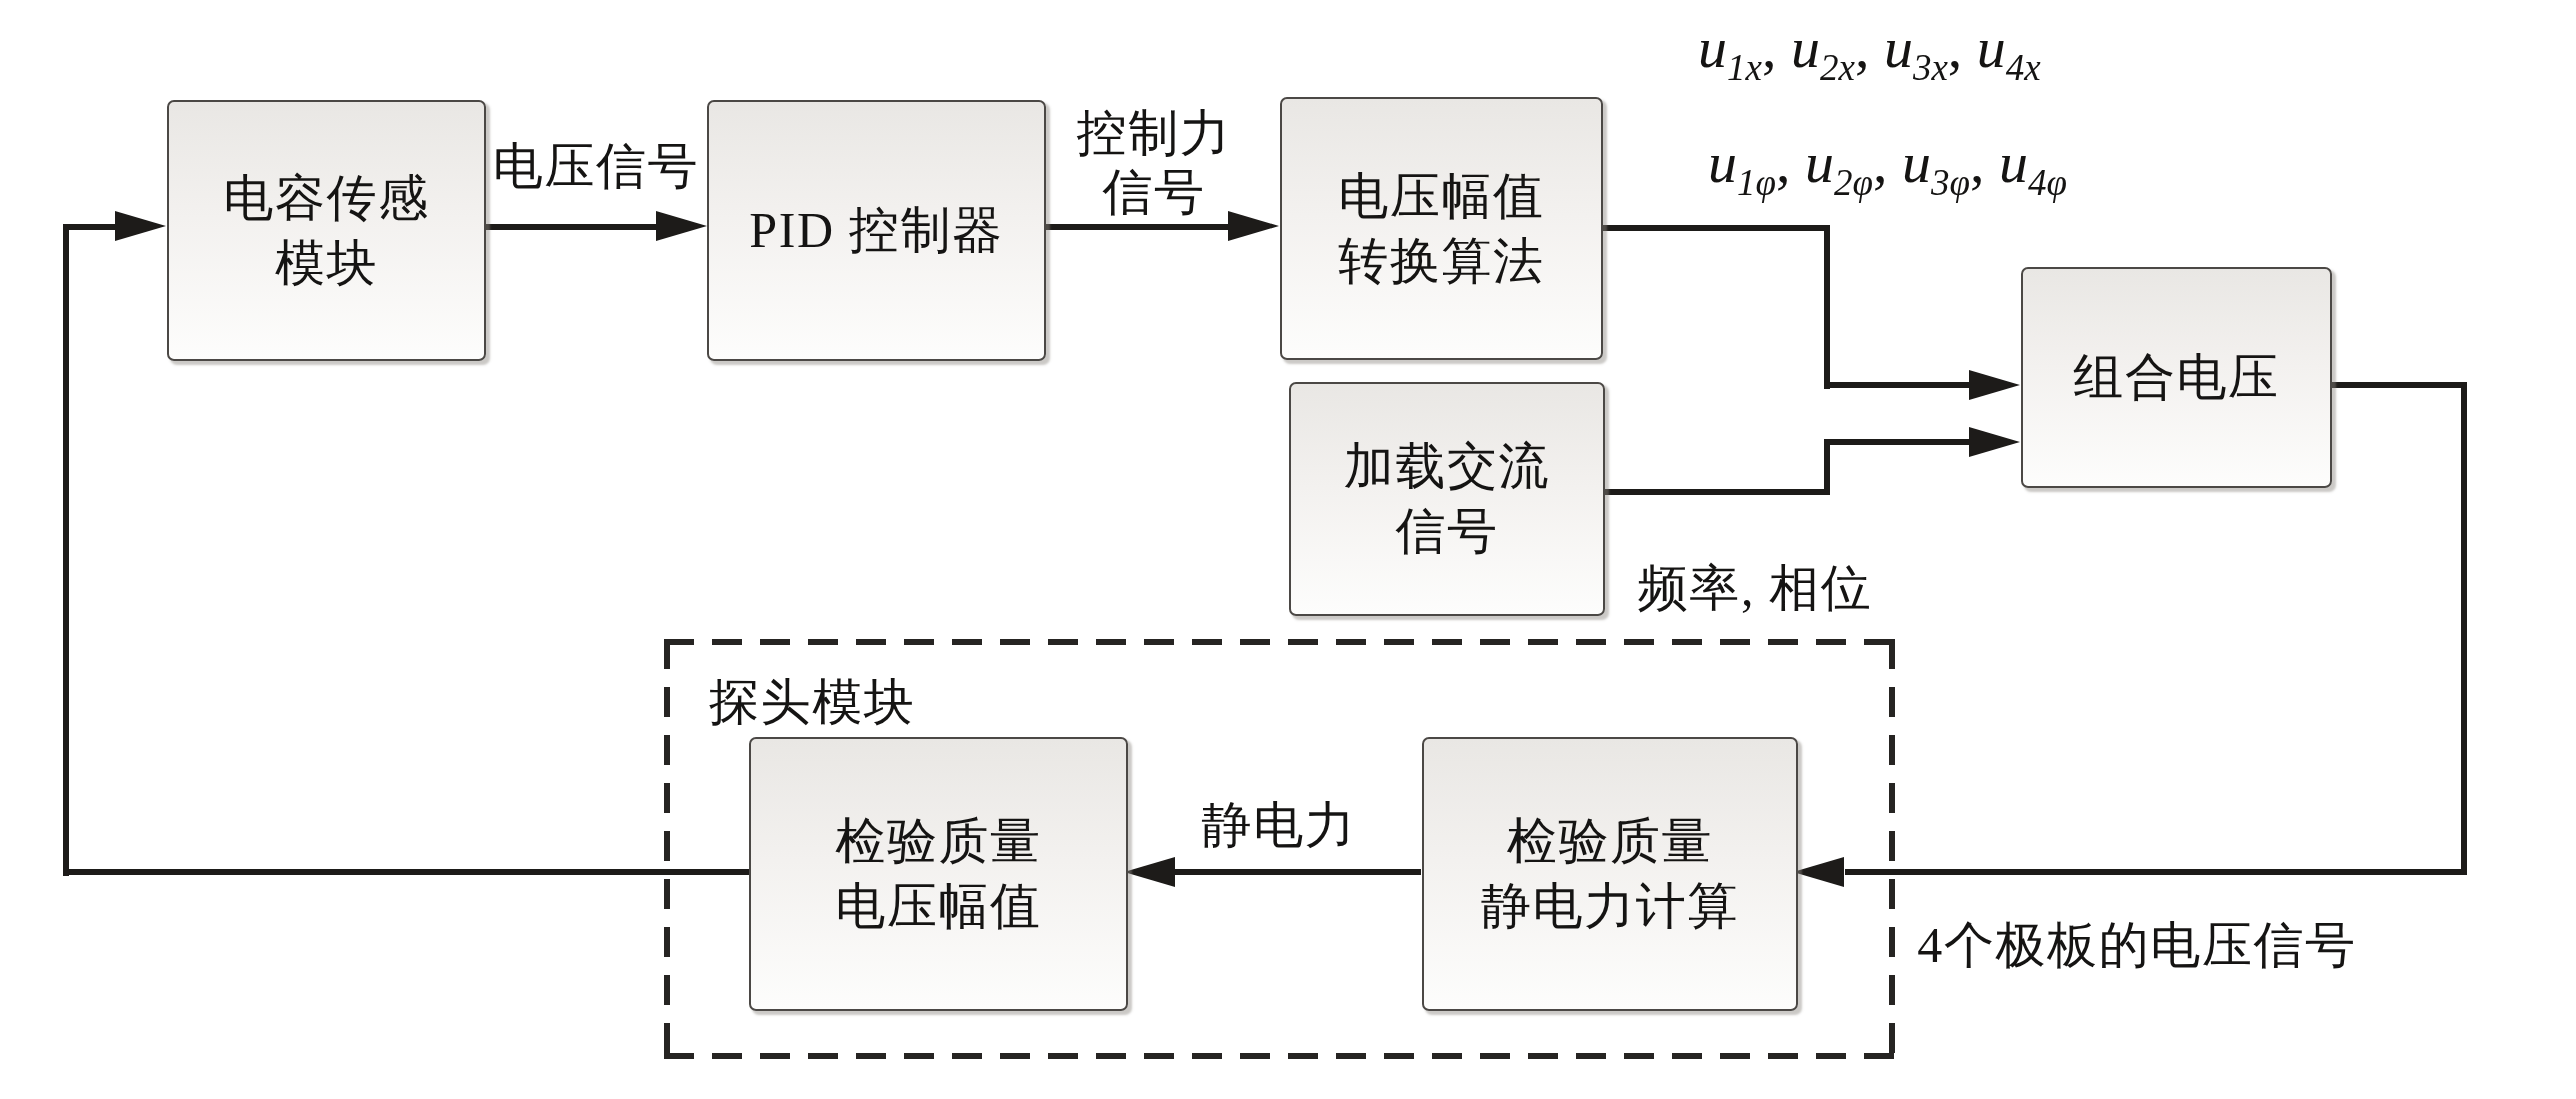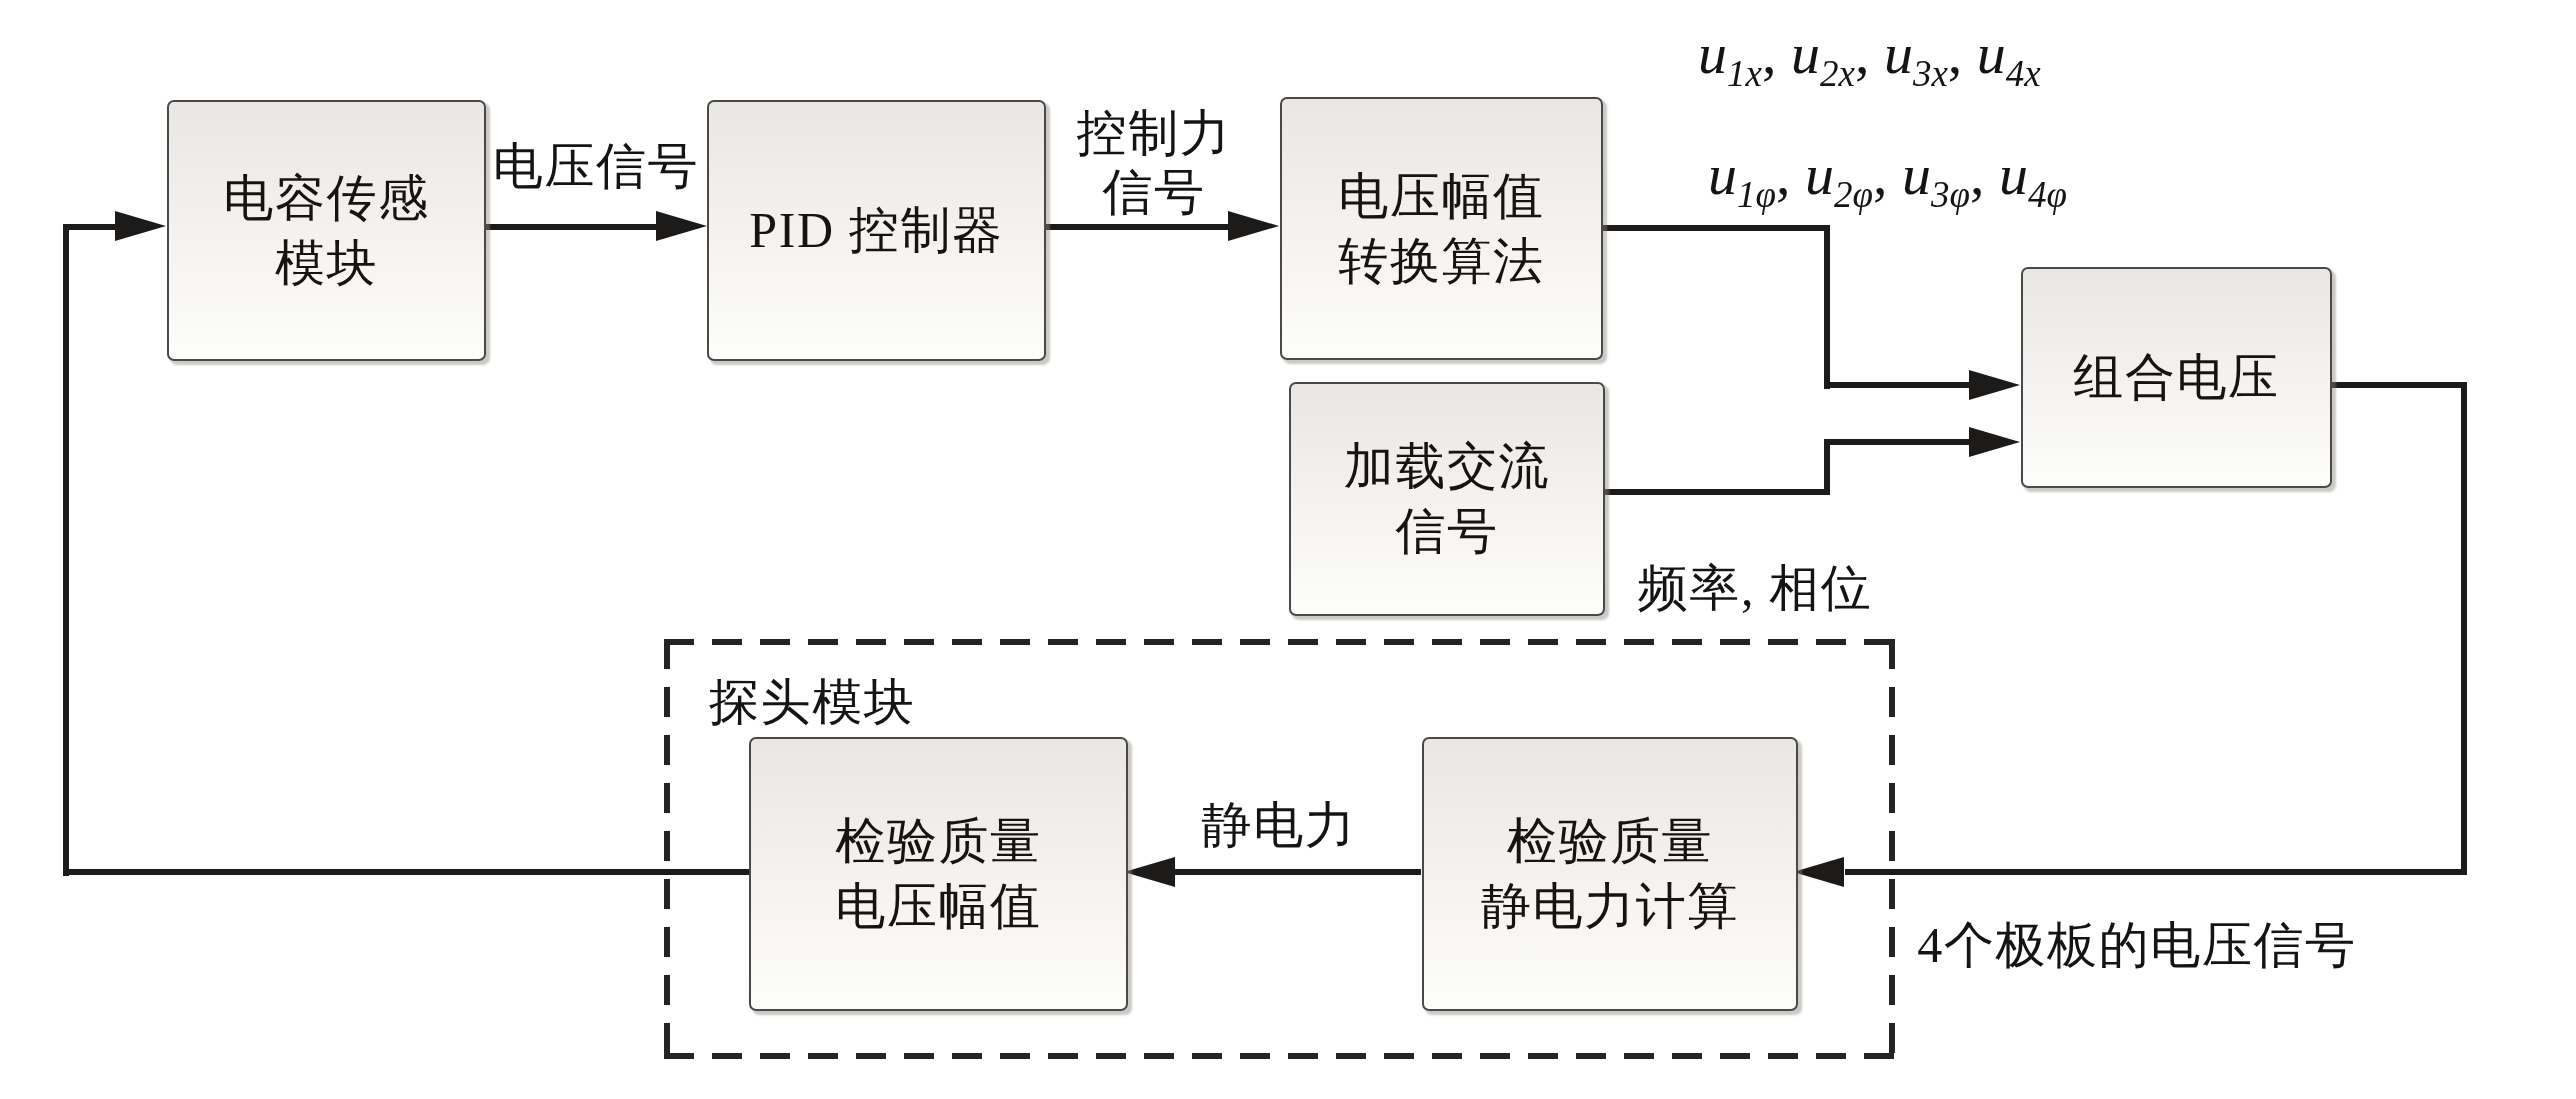--- a/index.html
+++ b/index.html
@@ -101,22 +101,22 @@
     <div class="bline">静电力计算</div>
   </div>
 
   <div class="lbl cx" style="left:596px;top:137px;">电压信号</div>
 
   <div class="lbl cx" style="left:1154px;top:104px;">
     <div>控制力</div>
     <div>信号</div>
   </div>
 
-  <div class="ulab" style="left:1698px;top:14px;margin-top:6px;"><i>u</i><sub>1x</sub>, <i>u</i><sub>2x</sub>, <i>u</i><sub>3x</sub>, <i>u</i><sub>4x</sub></div>
-  <div class="ulab" style="left:1708px;top:141px;"><i>u</i><sub>1φ</sub>, <i>u</i><sub>2φ</sub>, <i>u</i><sub>3φ</sub>, <i>u</i><sub>4φ</sub></div>
+  <div class="ulab" style="left:1698px;top:14px;"><i>u</i><sub>1x</sub>, <i>u</i><sub>2x</sub>, <i>u</i><sub>3x</sub>, <i>u</i><sub>4x</sub></div>
+  <div class="ulab" style="left:1708px;top:129px;"><i>u</i><sub>1φ</sub>, <i>u</i><sub>2φ</sub>, <i>u</i><sub>3φ</sub>, <i>u</i><sub>4φ</sub></div>
 
   <div class="lbl cx" style="left:1755px;top:559px;">频率, 相位</div>
 
   <div class="lbl" style="left:709px;top:673px;">探头模块</div>
 
   <div class="lbl cx" style="left:1279px;top:796px;">静电力</div>
 
 
   <div class="lbl cx" style="left:2137px;top:916px;">4个极板的电压信号</div>
 

